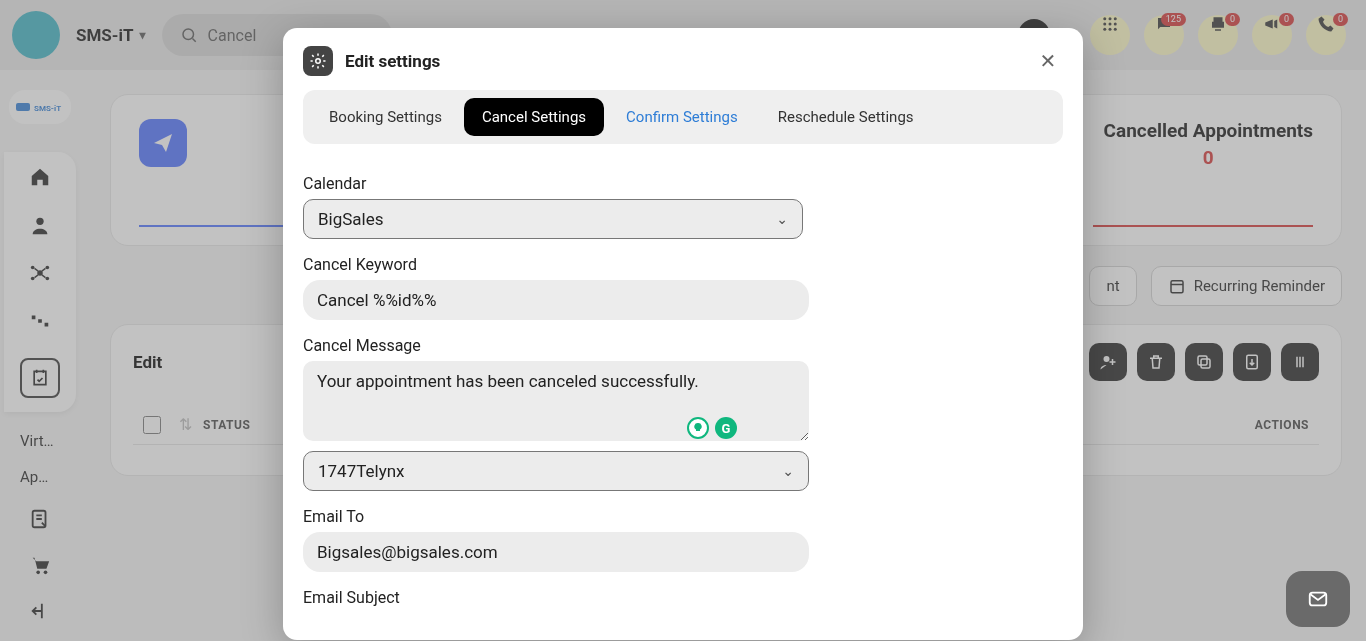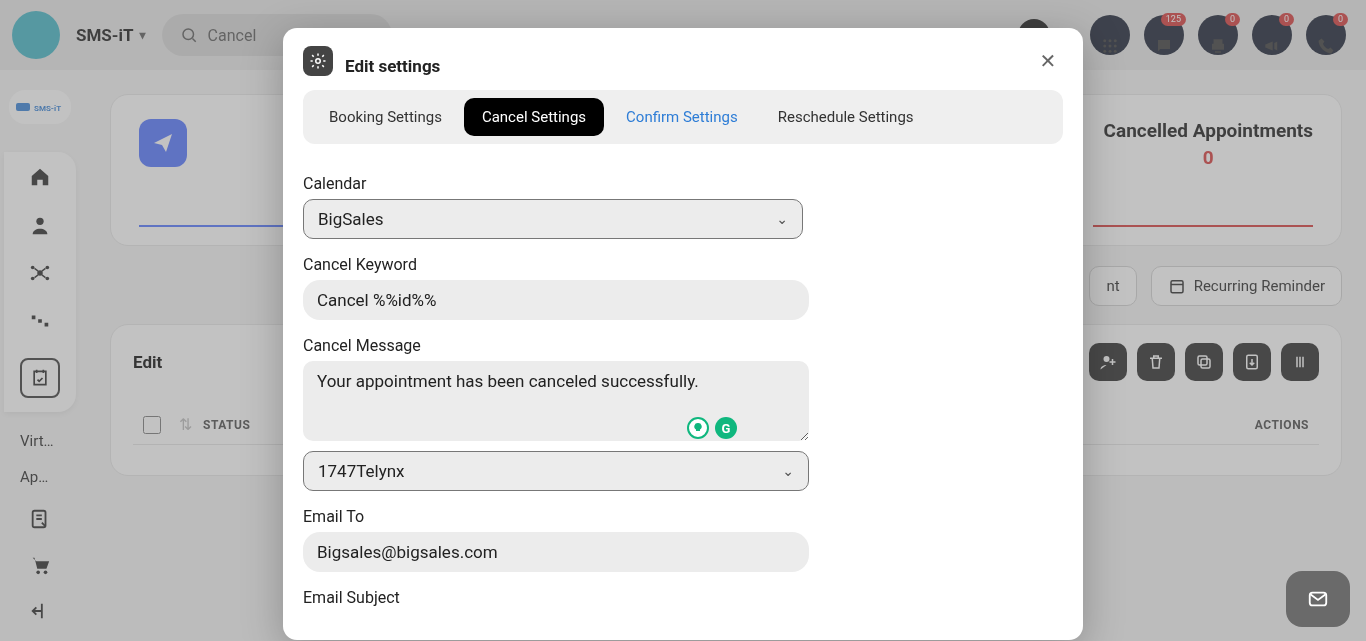--- a/index.html
+++ b/index.html
@@ -28,21 +28,21 @@
     background: #d6d6d6; border-radius: 22px;
     padding: 0 18px; height: 42px; width: 230px;
     color: #555;
   }
   .search-pill svg { width: 18px; height: 18px; stroke: #555; }
   .topbar-spacer { flex: 1; }
   .topbar-avatar { width: 32px; height: 32px; border-radius: 50%; background: #111; margin-right: 24px; }
   .topbar-icons { display: flex; align-items: center; gap: 14px; margin-right: 8px; }
   .topbar-icon-btn {
     width: 40px; height: 40px; border-radius: 50%;
-    background: #0f172a; display: flex; align-items: flex-end; justify-content: center;
+    background: #fef9c3; display: flex; align-items: flex-start; justify-content: center;
     position: relative; color: #333;
   }
   .topbar-icon-btn .badge {
     position: absolute; top: -2px; right: -2px;
     background: #d63333; color: #fff;
     font-size: 9px; line-height: 1; padding: 2px 5px; border-radius: 8px;
     min-width: 14px; text-align: center;
   }
 
   
@@ -131,21 +131,21 @@
   .modal {
     margin-top: 28px;
     width: 800px; max-height: 612px;
     background: #fff; border-radius: 14px;
     padding: 14px 20px 0 20px;
     box-shadow: 0 10px 40px rgba(0,0,0,.25);
     overflow-y: auto;
     position: relative;
   }
   .modal-head {
-    display:flex; align-items:flex-end; gap: 12px;
+    display:flex; align-items:center; gap: 12px;
     padding: 4px 0 14px 0;
   }
   .modal-head-icon {
     width: 30px; height: 30px; border-radius: 8px; background:#444;
     display:flex; align-items:center; justify-content:center; color:#fff;
   }
   .modal-title { font-weight: 700; font-size: 17px; color:#222; }
   .modal-close {
     margin-left:auto; width: 30px; height:30px; display:flex; align-items:center; justify-content:center;
     color:#666; cursor:pointer; font-size: 20px;

